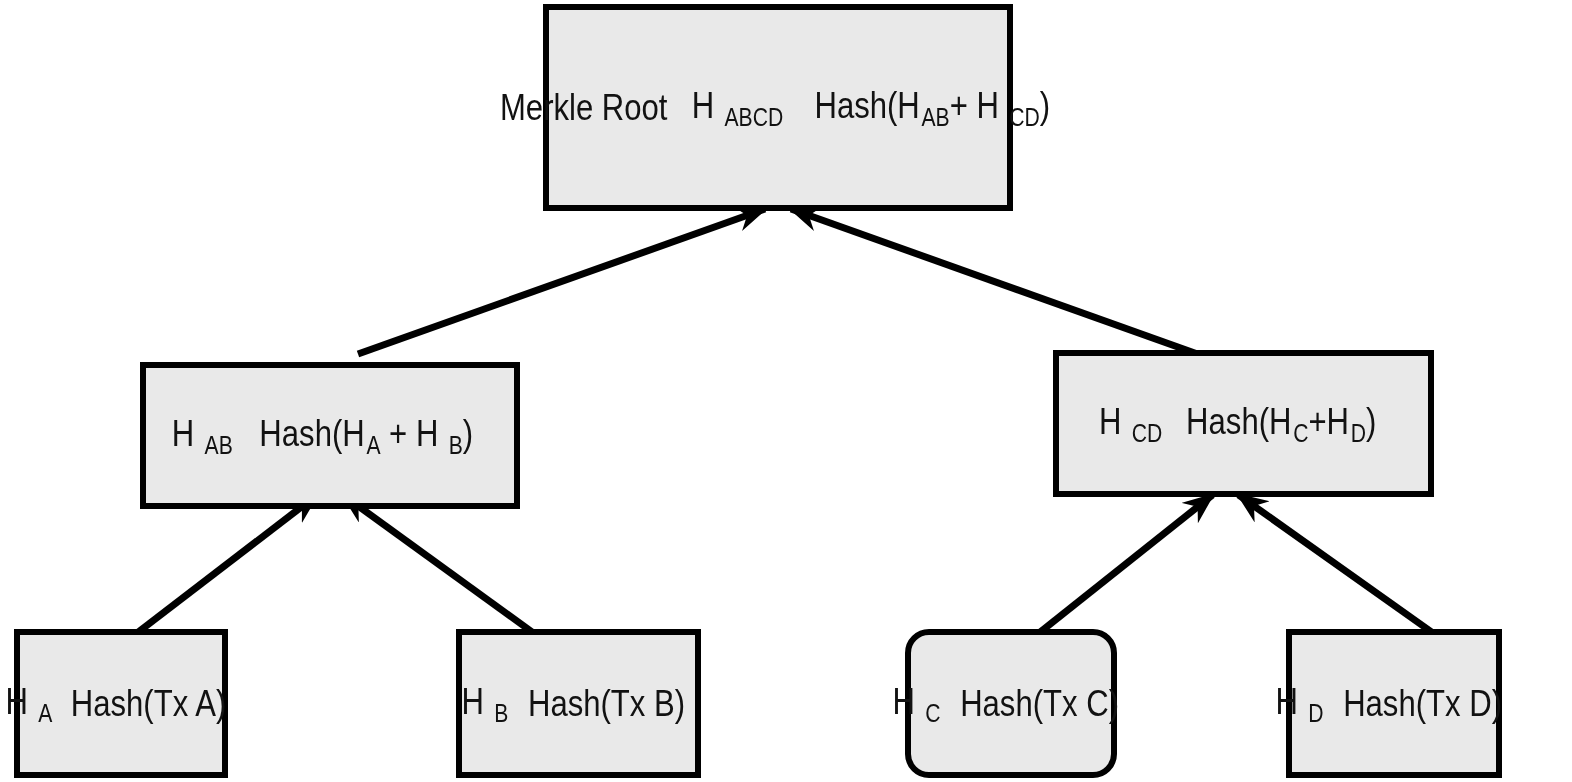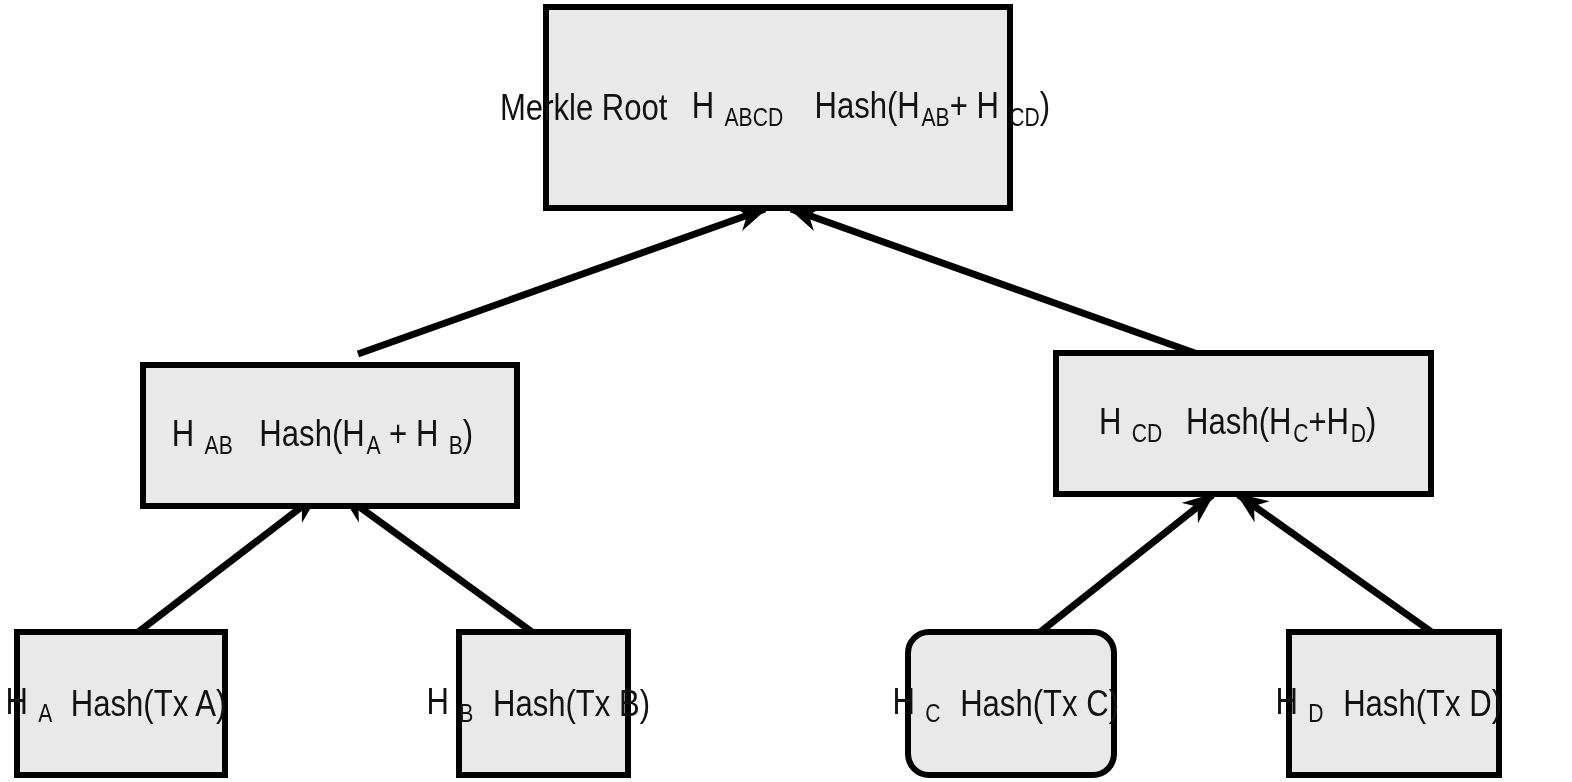--- a/index.html
+++ b/index.html
@@ -45,21 +45,21 @@
     font-size: 0.68em;
     position: relative;
     top: 0.30em;
     margin-left: 2px;
   }
   
   #node-root { left: 543px; top: 4px;   width: 470px; height: 207px; }
   #node-hab  { left: 140px; top: 362px; width: 380px; height: 147px; }
   #node-hcd  { left: 1035px;top: 350px; width: 381px; height: 147px; }
   #node-ha   { left: 2px;   top: 629px; width: 214px; height: 149px; margin-left: 12px; }
-  #node-hb   { left: 456px; top: 629px; width: 175px; height: 149px; }
+  #node-hb   { left: 456px; top: 629px; width: 245px; height: 149px; }
   #node-hc   { left: 905px; top: 629px; width: 212px; height: 149px; }
   #node-hd   { left: 1286px;top: 629px; width: 216px; height: 149px; }
 </style>
 </head>
 <body>
 
 <div id="stage" style="background: rgb(255, 255, 255);">
 
   <svg id="edges" width="1572" height="782">
     <defs>

